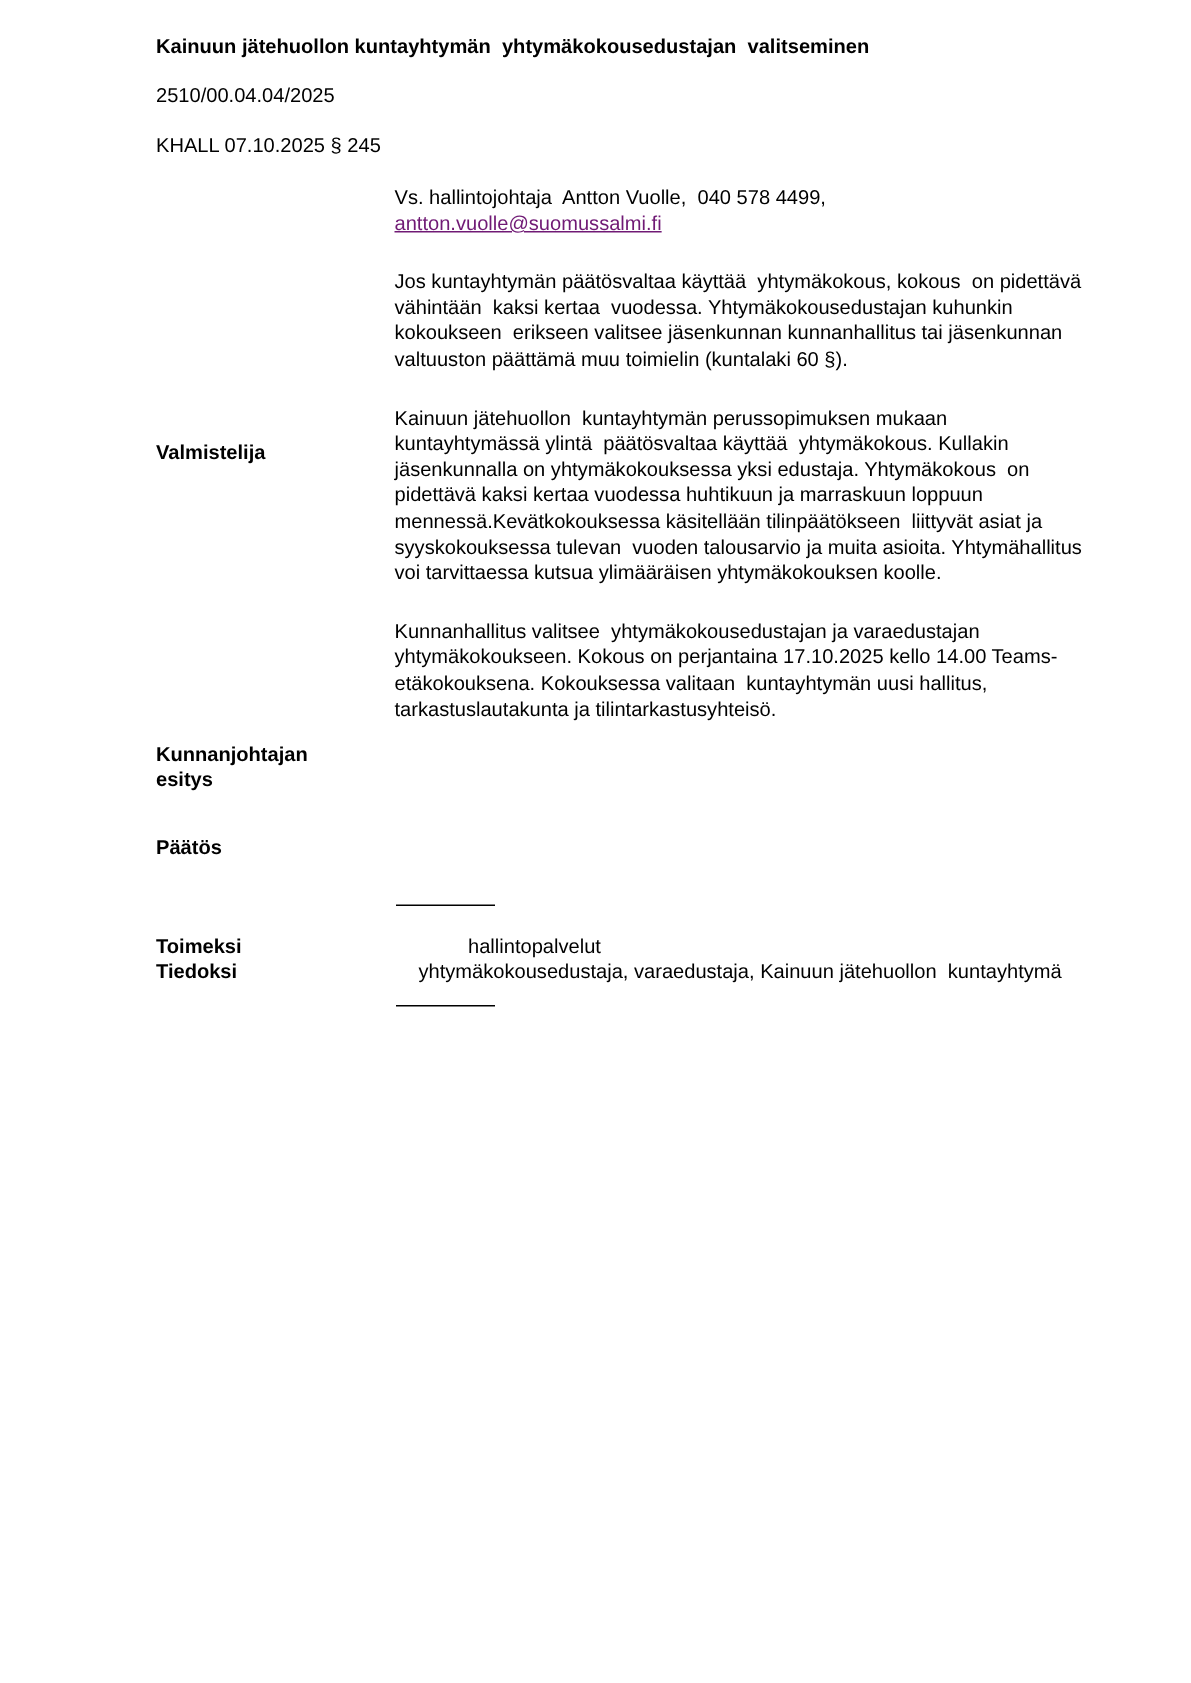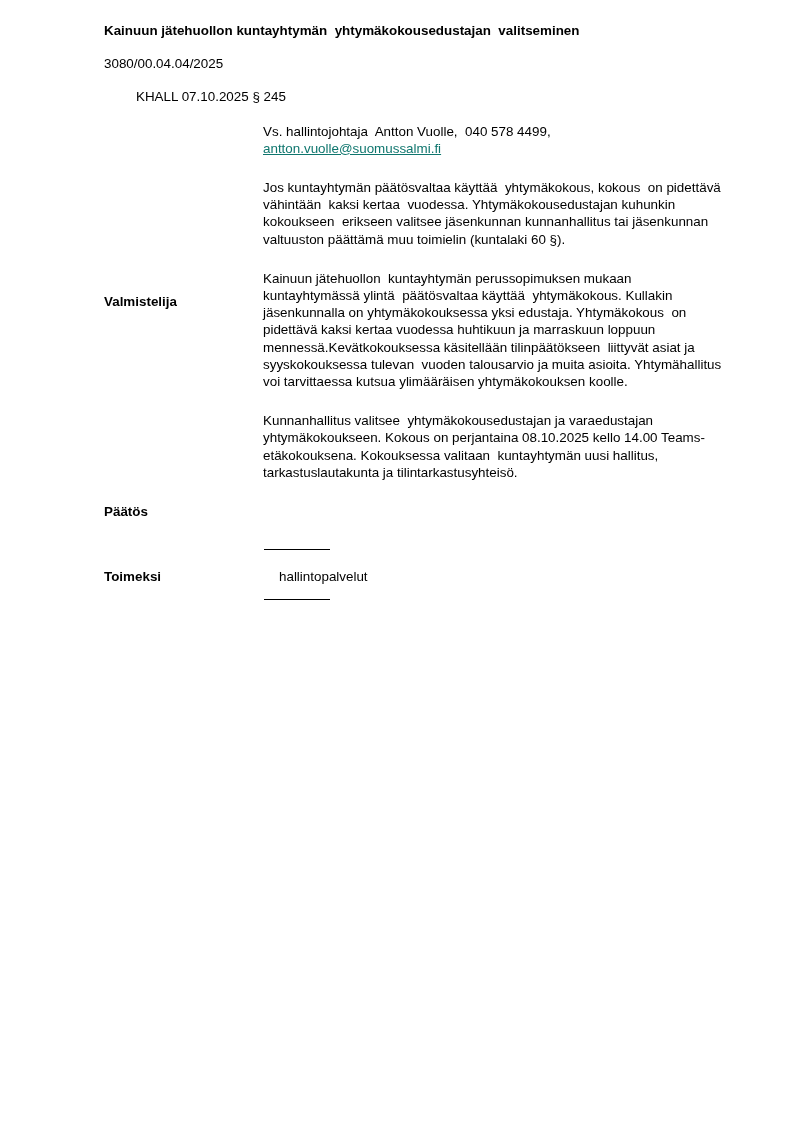--- a/index.html
+++ b/index.html
@@ -22,91 +22,101 @@
   }
   .title {
     font-weight: 700;
     white-space: pre-wrap;
     margin: 0 0 16px 0;
   }
   .ref {
     margin: 0 0 16px 0;
     white-space: pre-wrap;
   }
-  .ref.mb17 { margin-bottom: 17px; margin-left: 32px; }
+  .ref.mb17 { margin-bottom: 17px; }
   .row {
     display: flex;
     align-items: center;
   }
   .label {
     flex: 0 0 159px;
     width: 159px;
     font-weight: 700;
   }
   .label .lbl-line { display: block; }
   .content {
     flex: 0 0 464px;
     width: 464px;
   }
   .para {
     margin: 0;
     white-space: pre-wrap;
   }
   .para + .para { margin-top: 22px; }
   .email-link {
-    color: #0f766e;
+    color: #701a75;
     text-decoration: underline;
     cursor: pointer;
   }
   .row-esitys  { margin-top: 13px; }
-  .row-paatos  { margin-top: 9px; }
-  .row-toimeksi { margin-top: 18px; }
+  .row-paatos  { margin-top: 28px; }
+  .row-toimeksi { margin-top: 18px; gap: 33px; }
   .separator {
     width: 66px;
     height: 0;
     border-top: 1.3px solid #000000;
     margin-left: 160px;
   }
   .separator.sep1 { margin-top: 29px; }
   .separator.sep2 { margin-top: 14px; }
   .value { white-space: pre; margin-left: 16px; }
 </style>
 </head>
 <body>
 
 <div class="page">
 
   <div class="title">Kainuun jätehuollon kuntayhtymän  yhtymäkokousedustajan  valitseminen</div>
 
-  <div class="ref">3080/00.04.04/2025</div>
+  <div class="ref">2510/00.04.04/2025</div>
 
   <div class="ref mb17">KHALL 07.10.2025 § 245</div>
 
   <div class="row">
     <div class="label">Valmistelija</div>
     <div class="content">
       <p class="para"><span>Vs. hallintojohtaja  Antton Vuolle,  040 578 4499, </span><a class="email-link">antton.vuolle@suomussalmi.fi</a></p>
       <p class="para">Jos kuntayhtymän päätösvaltaa käyttää  yhtymäkokous, kokous  on pidettävä  vähintään  kaksi kertaa  vuodessa. Yhtymäkokousedustajan kuhunkin kokoukseen  erikseen valitsee jäsenkunnan kunnanhallitus tai jäsenkunnan valtuuston päättämä muu toimielin (kuntalaki 60 §).</p>
       <p class="para">Kainuun jätehuollon  kuntayhtymän perussopimuksen mukaan kuntayhtymässä ylintä  päätösvaltaa käyttää  yhtymäkokous. Kullakin jäsenkunnalla on yhtymäkokouksessa yksi edustaja. Yhtymäkokous  on pidettävä kaksi kertaa vuodessa huhtikuun ja marraskuun loppuun mennessä.Kevätkokouksessa käsitellään tilinpäätökseen  liittyvät asiat ja syyskokouksessa tulevan  vuoden talousarvio ja muita asioita. Yhtymähallitus voi tarvittaessa kutsua ylimääräisen yhtymäkokouksen koolle.</p>
-      <p class="para">Kunnanhallitus valitsee  yhtymäkokousedustajan ja varaedustajan yhtymäkokoukseen. Kokous on perjantaina 08.10.2025 kello 14.00 Teams-etäkokouksena. Kokouksessa valitaan  kuntayhtymän uusi hallitus, tarkastuslautakunta ja tilintarkastusyhteisö.</p>
+      <p class="para">Kunnanhallitus valitsee  yhtymäkokousedustajan ja varaedustajan yhtymäkokoukseen. Kokous on perjantaina 17.10.2025 kello 14.00 Teams-etäkokouksena. Kokouksessa valitaan  kuntayhtymän uusi hallitus, tarkastuslautakunta ja tilintarkastusyhteisö.</p>
     </div>
   </div>
 
   <div class="row row-esitys">
+    <div class="label">
+      <span class="lbl-line">Kunnanjohtajan</span>
+      <span class="lbl-line">esitys</span>
+    </div>
   </div>
 
   <div class="row row-paatos">
     <div class="label">Päätös</div>
   </div>
 
   <div class="separator sep1"></div>
 
   <div class="row row-toimeksi">
     <div class="label">Toimeksi</div>
     <div class="content">
       <div class="value">hallintopalvelut</div>
     </div>
   </div>
 
+  <div class="row">
+    <div class="label">Tiedoksi</div>
+    <div class="content">
+      <div class="value">yhtymäkokousedustaja, varaedustaja, Kainuun jätehuollon  kuntayhtymä</div>
+    </div>
+  </div>
 
   <div class="separator sep2"></div>
 
 </div>
 
 </body></html>

